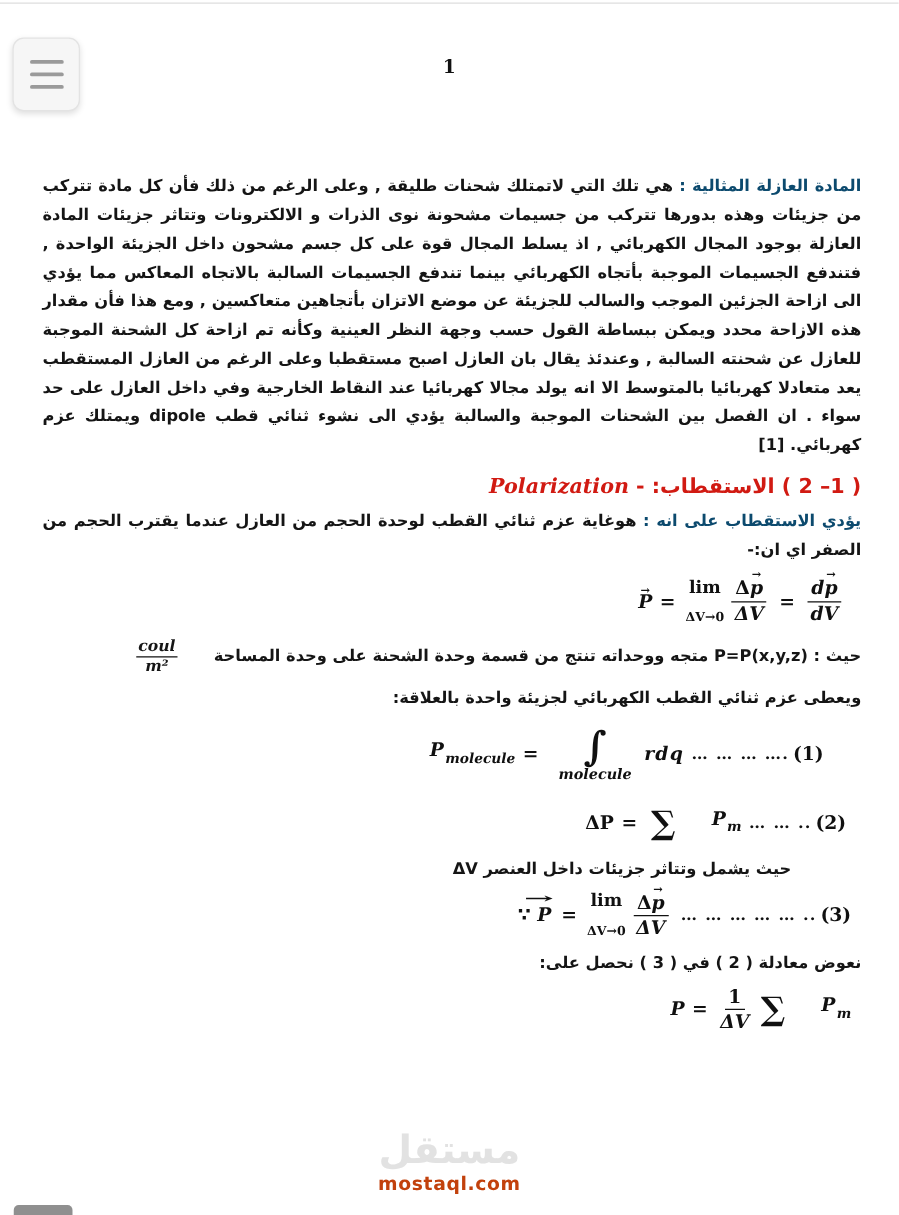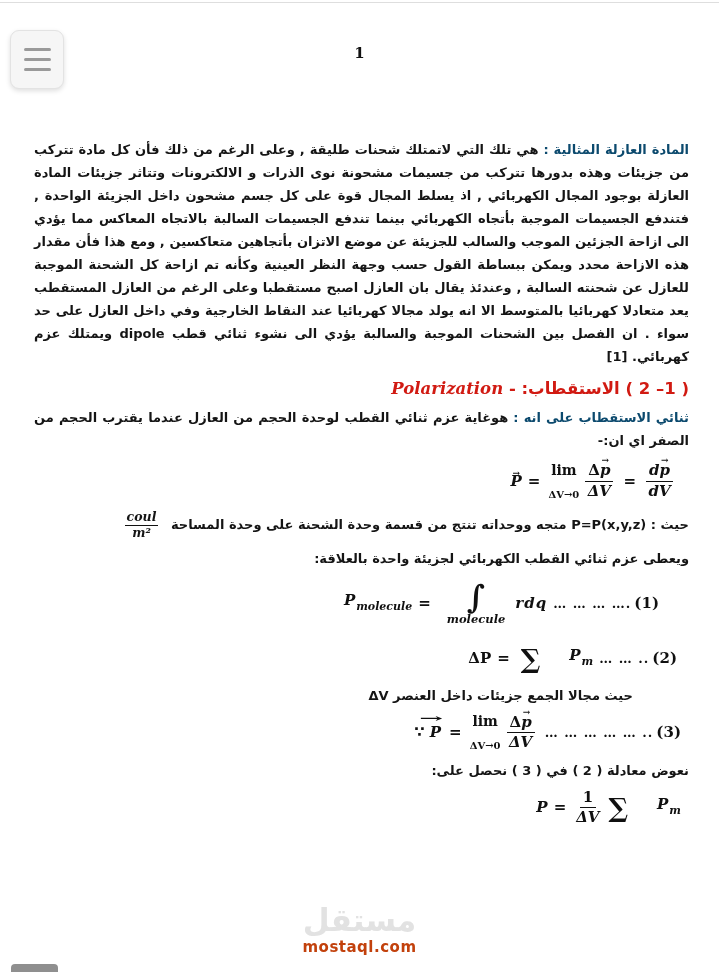--- a/index.html
+++ b/index.html
@@ -62,21 +62,21 @@
   .intstack{display:inline-flex;flex-direction:column;align-items:center;line-height:1;margin:0 10px;}
   .intglyph{font-size:32px;font-style:normal;line-height:0.95;}
   .intsub{font-size:11.5px;font-style:italic;margin-top:1px;}
   .sigma{font-size:26px;font-style:normal;line-height:1;margin:0 5px;}
   .dots{font-style:normal;letter-spacing:1px;margin-left:6px;font-size:13px;}
   .eqnum{font-style:normal;margin-left:3px;}
   .spaced{letter-spacing:1px;}
   
   .ufrac{display:inline-flex;flex-direction:column;align-items:center;vertical-align:middle;
     direction:ltr;font-family:"DejaVu Serif","DejaVu Sans",serif;font-style:italic;font-weight:bold;
-    font-size:12.5px;line-height:1.15;margin:0 8px;}
+    font-size:12.5px;line-height:1.15;margin:0 24px;}
   .ufrac .unum{padding:0 2px 1px 2px;border-bottom:1.5px solid #111;}
   
   .watermark{position:absolute;left:0;right:0;bottom:16px;text-align:center;pointer-events:none;}
   .wm-brand{font-size:31px;font-weight:bold;color:#e2e2e2;line-height:34px;}
   .wm-domain{font-size:15px;color:#c2410c;letter-spacing:.5px;margin-top:1px;font-weight:bold;}
   
   .corner-tab{position:absolute;left:11px;bottom:-8px;width:47px;height:16px;background:#8f8f8f;border-radius:4px;cursor:pointer;}
 </style>
 </head>
 <body>
@@ -94,21 +94,21 @@
 <div class="content">
 
 
   <p class="para"><span class="blue">المادة العازلة المثالية :</span> <span>هي تلك التي لاتمتلك شحنات طليقة , وعلى الرغم من ذلك فأن كل مادة تتركب من جزيئات وهذه بدورها تتركب من جسيمات مشحونة نوى الذرات و الالكترونات وتتاثر جزيئات المادة العازلة بوجود المجال الكهربائي , اذ يسلط المجال قوة على كل جسم مشحون داخل الجزيئة الواحدة , فتندفع الجسيمات الموجبة بأتجاه الكهربائي بينما تندفع الجسيمات السالبة بالاتجاه المعاكس مما يؤدي الى ازاحة الجزئين الموجب والسالب للجزيئة عن موضع الاتزان بأتجاهين متعاكسين , ومع هذا فأن مقدار هذه الازاحة محدد ويمكن ببساطة القول حسب وجهة النظر العينية وكأنه تم ازاحة كل الشحنة الموجبة للعازل عن شحنته السالبة , وعندئذ يقال بان العازل اصبح مستقطبا وعلى الرغم من العازل المستقطب يعد متعادلا كهربائيا بالمتوسط الا انه يولد مجالا كهربائيا عند النقاط الخارجية وفي داخل العازل على حد سواء . ان الفصل بين الشحنات الموجبة والسالبة يؤدي الى نشوء ثنائي قطب dipole ويمتلك عزم كهربائي.  [1]</span></p>
 
   <div class="h-red mt2">
     <span>( 1– 2 ) الاستقطاب: -</span>
     <span class="en">Polarization</span>
   </div>
 
-  <p class="para mt4" style="margin-bottom:0;"><span class="blue">ثنائي الاستقطاب على انه :</span> <span>هوغاية عزم ثنائي القطب لوحدة الحجم من العازل عندما يقترب الحجم من الصفر اي ان:-</span></p>
+  <p class="para mt4" style="margin-bottom:0;"><span class="blue">يؤدي الاستقطاب على انه :</span> <span>هوغاية عزم ثنائي القطب لوحدة الحجم من العازل عندما يقترب الحجم من الصفر اي ان:-</span></p>
 
   <div class="eq eqA">
     <span class="vec var">P</span>
     <span class="rel">=</span>
     <span class="lim">
       <span class="limtop">lim</span>
       <span class="limsub">ΔV→0</span>
     </span>
     <span class="frac">
       <span class="num"><span class="up">Δ</span><span class="vec var">p</span></span>
@@ -146,21 +146,21 @@
 
   <div class="eq eq2">
     <span class="up">ΔP</span>
     <span class="rel">=</span>
     <span class="sigma">∑</span>
     <span class="pgroup"><span class="var">P</span><span class="sub">m</span></span>
     <span class="dots">… … ..</span>
     <span class="eqnum">(2)</span>
   </div>
 
-  <div class="line sum-line mt2">حيث مجالا الجمع جزيئات داخل العنصر ΔV</div>
+  <div class="line sum-line mt2">حيث يشمل وتتاثر جزيئات داخل العنصر ΔV</div>
 
   <div class="eq eq3">
     <span class="vecwide"><span class="up">∵</span> <span class="var">P</span></span>
     <span class="rel">=</span>
     <span class="lim">
       <span class="limtop">lim</span>
       <span class="limsub">ΔV→0</span>
     </span>
     <span class="frac">
       <span class="num"><span class="up">Δ</span><span class="vec var">p</span></span>

